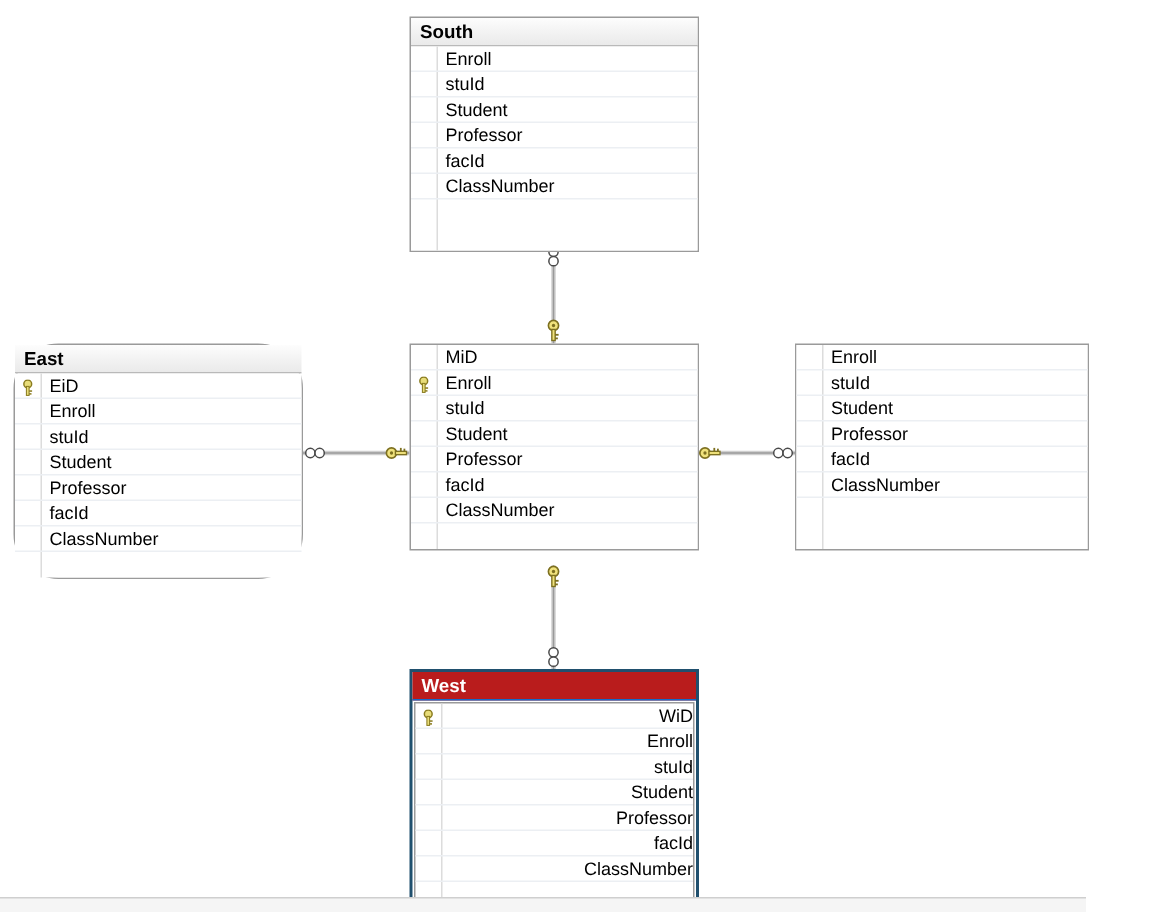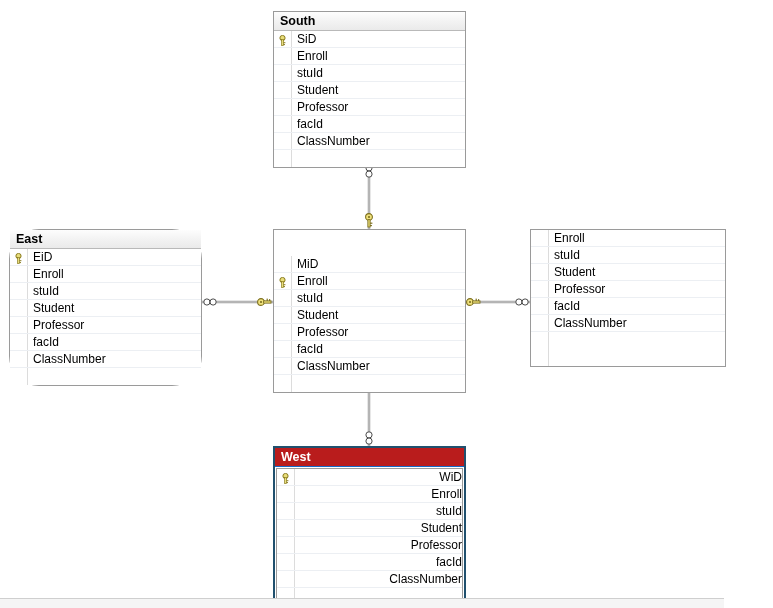--- a/index.html
+++ b/index.html
@@ -145,26 +145,20 @@
           <circle cx="369" cy="434.9" r="3.1" fill="#ffffff" stroke="#4a4a4a" stroke-width="1"></circle>
           <circle cx="369" cy="441.1" r="3.1" fill="#ffffff" stroke="#4a4a4a" stroke-width="1"></circle>
         </g>
       </g>
     </svg>
   <div id="tables-host">
       <div class="tbl" style="left: 273px; top: 11px; width: 193px;">
         <div class="tbl-hdr">South</div>
         <div class="tbl-body" style="height: 136px;">
           <div class="gutter"></div>
-          <div class="row"><span class="key"><svg viewBox="0 0 9 11" width="9" height="11">
-                <circle cx="4.5" cy="3" r="2.6" fill="#e8dd7a" stroke="#8a7c20" stroke-width="1"></circle>
-                <rect x="3.6" y="4.6" width="1.8" height="6" fill="#e8dd7a" stroke="#8a7c20" stroke-width="0.7"></rect>
-                <rect x="5.4" y="7.2" width="2" height="1" fill="#8a7c20"></rect>
-                <rect x="5.4" y="9.1" width="1.6" height="1" fill="#8a7c20"></rect>
-              </svg></span><span class="fld">SiD</span></div>
           <div class="row"><span class="fld">Enroll</span></div>
           <div class="row"><span class="fld">stuId</span></div>
           <div class="row"><span class="fld">Student</span></div>
           <div class="row"><span class="fld">Professor</span></div>
           <div class="row"><span class="fld">facId</span></div>
           <div class="row"><span class="fld">ClassNumber</span></div>
           <div class="row blank"></div>
         </div>
       </div>
       <div class="tbl" style="left: 9px; top: 229px; width: 193px; border-radius: 30px;">
@@ -180,21 +174,21 @@
           <div class="row"><span class="fld">Enroll</span></div>
           <div class="row"><span class="fld">stuId</span></div>
           <div class="row"><span class="fld">Student</span></div>
           <div class="row"><span class="fld">Professor</span></div>
           <div class="row"><span class="fld">facId</span></div>
           <div class="row"><span class="fld">ClassNumber</span></div>
           <div class="row blank"></div>
         </div>
       </div>
       <div class="tbl" style="left: 273px; top: 229px; width: 193px;">
-        <div class="tbl-body" style="height: 136px; margin-top: 26px;">
+        <div class="tbl-body" style="height: 136px;">
           <div class="gutter"></div>
           <div class="row"><span class="fld">MiD</span></div>
           <div class="row"><span class="key"><svg viewBox="0 0 9 11" width="9" height="11">
                 <circle cx="4.5" cy="3" r="2.6" fill="#e8dd7a" stroke="#8a7c20" stroke-width="1"></circle>
                 <rect x="3.6" y="4.6" width="1.8" height="6" fill="#e8dd7a" stroke="#8a7c20" stroke-width="0.7"></rect>
                 <rect x="5.4" y="7.2" width="2" height="1" fill="#8a7c20"></rect>
                 <rect x="5.4" y="9.1" width="1.6" height="1" fill="#8a7c20"></rect>
               </svg></span><span class="fld">Enroll</span></div>
           <div class="row"><span class="fld">stuId</span></div>
           <div class="row"><span class="fld">Student</span></div>

